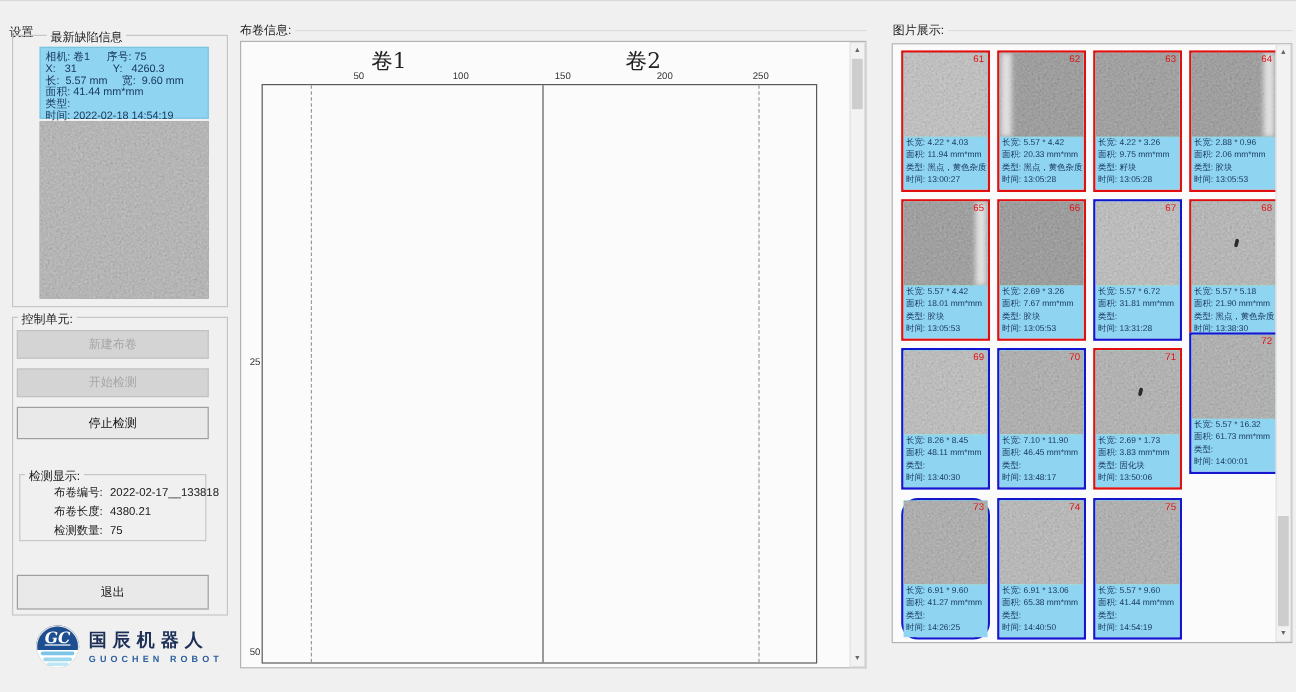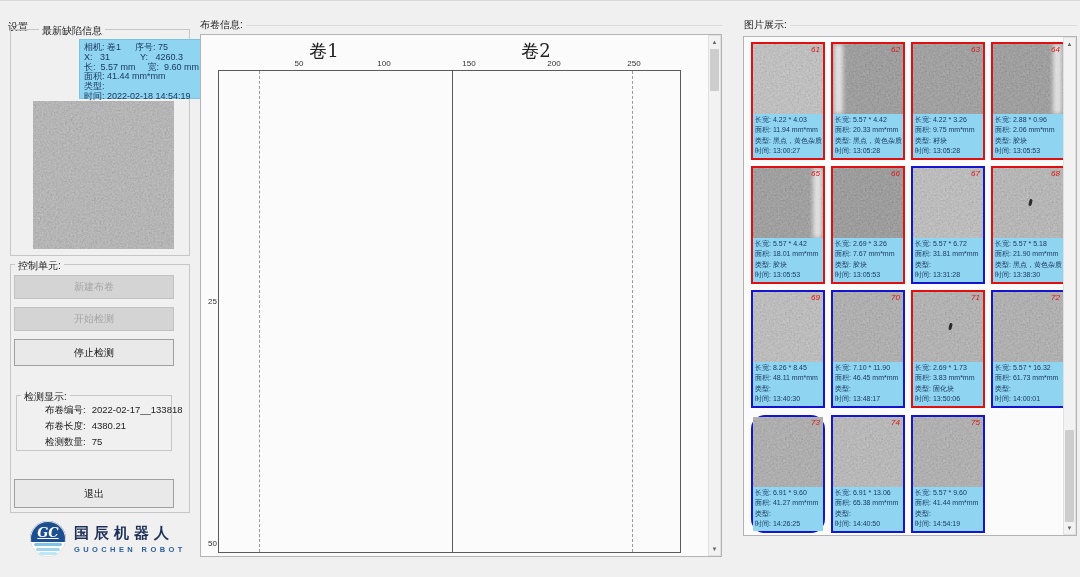--- a/index.html
+++ b/index.html
@@ -53,21 +53,21 @@
   .vline-dash { position:absolute; top:0; bottom:0; width:0; border-left:1px dashed #9b9b9b; }
 
   
   .sbar { position:absolute; width:13px; background:#f2f2f2; border:1px solid #e0e0e0; }
   .sbtn { position:absolute; left:0; right:0; height:12px; display:flex; align-items:center; justify-content:center; font-size:6px; color:#666; background:#f2f2f2; }
   .sthumb { position:absolute; left:1px; right:1px; background:#cdcdcd; border-radius:1px; }
 
   
   .card { position:absolute; width:74px; height:118px; border-width:2px; border-style:solid; background:#fff; cursor:pointer; }
   .b-red { border-color:#e01010; } .b-blue { border-color:#1515cf; }
-  .card-img { position:relative; width:100%; height:70px; overflow:hidden; background:#5eead4;font-style:italic; }
+  .card-img { position:relative; width:100%; height:70px; overflow:hidden; background:#5eead4; }
   .card-num { position:absolute; top:1px; right:3px; font-size:8px; color:#e01010; z-index:2; }
   .card-info { width:100%; height:44px; background:#8fd4f1; font-size:7px; color:#16365c; line-height:10.4px; padding:1px 2px; overflow:hidden; }
   .ci-line { white-space:nowrap; }
 </style>
 </head>
 <body>
 <div id="app">
 
 <svg width="0" height="0" style="position:absolute">
   <defs>
@@ -77,21 +77,21 @@
     </filter>
   </defs>
 </svg>
 
 <div class="abs menu-item" style="left:4px; top:1px;">设置</div>
 
 <div class="abs groupbox" style="left:10px; top:28px; width:180px; height:227px;">
   <span class="gb-label" style="left:28px;">最新缺陷信息</span>
 </div>
 
-<div class="abs bluebox" style="left:33px; top:38px; width:141px; height:60px;margin-left:46px;">
+<div class="abs bluebox" style="left:33px; top:38px; width:141px; height:60px;">
   <div class="ib-line"><span class="ib-lbl">相机:</span> <span>卷1</span><span class="ib-col2"><span>序号:</span> <span>75</span></span></div>
   <div class="ib-line"><span class="ib-lbl">X:</span>&nbsp;&nbsp;&nbsp;<span>31</span><span class="ib-col2" style="margin-left:30px;"><span>Y:</span>&nbsp;&nbsp;&nbsp;<span>4260.3</span></span></div>
   <div class="ib-line"><span class="ib-lbl">长:</span>&nbsp;&nbsp;<span>5.57 mm</span><span class="ib-col2" style="margin-left:12px;"><span>宽:</span>&nbsp;&nbsp;<span>9.60 mm</span></span></div>
   <div class="ib-line"><span class="ib-lbl">面积:</span> <span>41.44 mm*mm</span></div>
   <div class="ib-line"><span class="ib-lbl">类型:</span> <span></span></div>
   <div class="ib-line"><span class="ib-lbl">时间:</span> <span>2022-02-18  14:54:19</span></div>
 </div>
 
 <div class="abs tex-wrap" style="left:33px; top:100px; width:141px; height:148px;">
   <svg class="tex" preserveAspectRatio="none">
@@ -348,21 +348,21 @@
       <span class="card-num">71</span>
     </div>
     <div class="card-info">
       <div class="ci-line"><span>长宽:</span> <span>2.69 * 1.73</span></div>
       <div class="ci-line"><span>面积:</span> <span>3.83 mm*mm</span></div>
       <div class="ci-line"><span>类型:</span> <span>固化块</span></div>
       <div class="ci-line"><span>时间:</span> <span>13:50:06</span></div>
     </div>
   </div>
 
-  <div class="card b-blue" style="left: 247px; top: 253px;">
+  <div class="card b-blue" style="left: 247px; top: 240px;">
     <div class="card-img tex-wrap">
       <svg class="tex" preserveAspectRatio="none">
               <rect width="100%" height="100%" filter="url(#noiseF)"></rect>
             </svg>
       <div class="tone" style="background: rgba(168, 168, 168, 0.6);"></div>
 
       <span class="card-num">72</span>
     </div>
     <div class="card-info">
       <div class="ci-line"><span>长宽:</span> <span>5.57 * 16.32</span></div>

